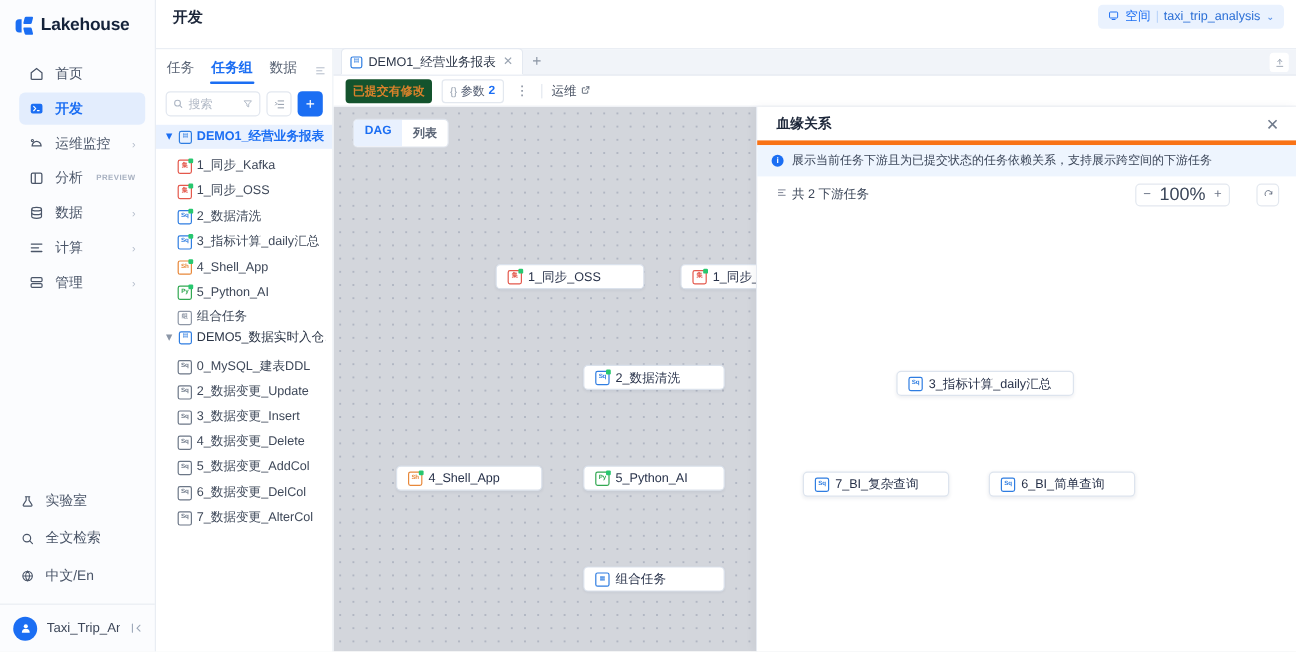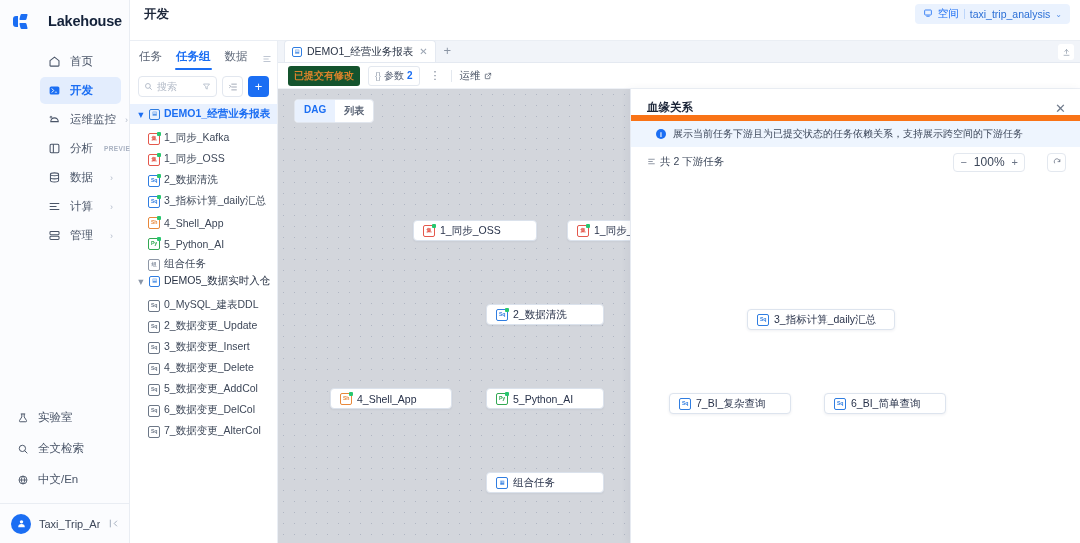--- a/index.html
+++ b/index.html
@@ -10,31 +10,31 @@
     -webkit-font-smoothing: antialiased;
   }
   .app { position: relative; width: 1080px; height: 543px; display: flex; }
 
   
   .leftnav {
     width: 130px; height: 543px; background: #fbfcfe;
     border-right: 1px solid #e9edf3; display: flex; flex-direction: column;
     flex: 0 0 130px; position: relative;
   }
-  .brand { display: flex; align-items: center; gap: 20px; padding: 13px 0 13px 13px; }
+  .brand { display: flex; align-items: center; gap: 6px; padding: 13px 0 13px 13px; }
   .brand-mark { width: 15px; height: 15px; position: relative; flex: 0 0 15px; }
   .brand-mark i {
     position: absolute; background: #1b6ef3; border-radius: 1px;
   }
   .brand-mark i:nth-child(1){ left:0; top:2px; width:5px; height:11px; border-radius:3px 0 0 3px;}
   .brand-mark i:nth-child(2){ left:7px; top:0px; width:7px; height:6px; transform: skewX(-14deg); }
   .brand-mark i:nth-child(3){ left:7px; top:9px; width:7px; height:6px; transform: skewX(14deg); }
   .brand-name { font-size: 14.5px; font-weight: 700; color: #14223a; letter-spacing: -.2px; }
 
-  .nav-list { padding: 6px 8px 0 16px; margin-left: 24px; }
+  .nav-list { padding: 6px 8px 0 16px; }
   .nav-item {
     display: flex; align-items: center; gap: 9px; height: 27px;
     padding: 0 8px; border-radius: 5px; margin-bottom: 2px;
     font-size: 11.5px; color: #4a5568; cursor: pointer; position: relative;
   }
   .nav-item.active { background: #e3edfd; color: #1b6ef3; font-weight: 600; }
   .nav-ico { width: 13px; height: 13px; flex: 0 0 13px; display: flex; align-items: center; justify-content: center; }
   .nav-ico svg { display: block; }
   .nav-label { flex: 1; white-space: nowrap; }
   .nav-caret { font-size: 9px; color: #b4bdcb; }
@@ -208,46 +208,46 @@
   }
   .edges { position: absolute; inset: 0; z-index: 1; }
 
   
   .lineage {
     position: absolute; right: 0; top: 48px; bottom: 0; width: 450px;
     background: #fff; border-left: 1px solid #e6eaf1; z-index: 10;
     display: flex; flex-direction: column; box-shadow: -2px 0 8px rgba(30,45,80,.06);
   }
   .lin-head {
-    height: 32px; display: flex; align-items: flex-end; padding: 0 14px 0 16px;
-    border-bottom: 6px solid #f97316;
+    height: 32px; display: flex; align-items: center; padding: 0 14px 0 16px;
+    border-bottom: 4px solid #f97316;
   }
   .lin-title { font-size: 11.5px; font-weight: 700; color: #1c2639; flex: 1; }
   .lin-close { color: #6f7a8b; font-size: 13px; cursor: pointer; line-height: 1; }
 
   .lin-banner {
     background: #eef5fe; display: flex; align-items: center; gap: 7px;
-    padding: 6px 25px; font-size: 10px; color: #3b4659;
+    padding: 6px 12px; font-size: 10px; color: #3b4659;
   }
   .info-dot {
     width: 10px; height: 10px; border-radius: 50%; background: #1b6ef3; color: #fff;
     flex: 0 0 10px; font-size: 7px; font-weight: 700; display:flex;
     align-items:center; justify-content:center; line-height: 1;
   }
   .lin-sub {
     height: 30px; display: flex; align-items: center; padding: 0 14px 0 16px; gap: 22px;
   }
   .lin-count { font-size: 10.5px; color: #3b4659; display: flex; align-items: center; gap: 4px; }
   .lin-sub-spacer { flex: 1; }
   .zoomctl {
     display: flex; align-items: center; border: 1px solid #e3e8ef; border-radius: 4px;
     height: 19px; overflow: hidden;
   }
   .zoomctl b { font-weight: 400; font-size: 11px; color: #6b7486; padding: 0 6px; cursor: pointer; }
-  .zoomctl .pct { font-size: 12px; color: #3b4659; padding: 0 1px; min-width: 26px; text-align: center; }
+  .zoomctl .pct { font-size: 15px; color: #3b4659; padding: 0 1px; min-width: 26px; text-align: center; }
   .fitbtn {
     width: 19px; height: 19px; border: 1px solid #e3e8ef; border-radius: 4px;
     display: flex; align-items: center; justify-content: center; color: #6b7486; cursor: pointer;
   }
   .lin-canvas { flex: 1; position: relative; background: #fff; overflow: hidden; }
   .lnode {
     position: absolute; height: 21px; background: #fff; border: 1px solid #dde4ee;
     border-radius: 4px; display: flex; align-items: center; gap: 5px; padding: 0 9px;
     font-size: 10.5px; color: #28324a; white-space: nowrap; z-index: 2;
     box-shadow: 0 1px 3px rgba(22,40,80,.07);

